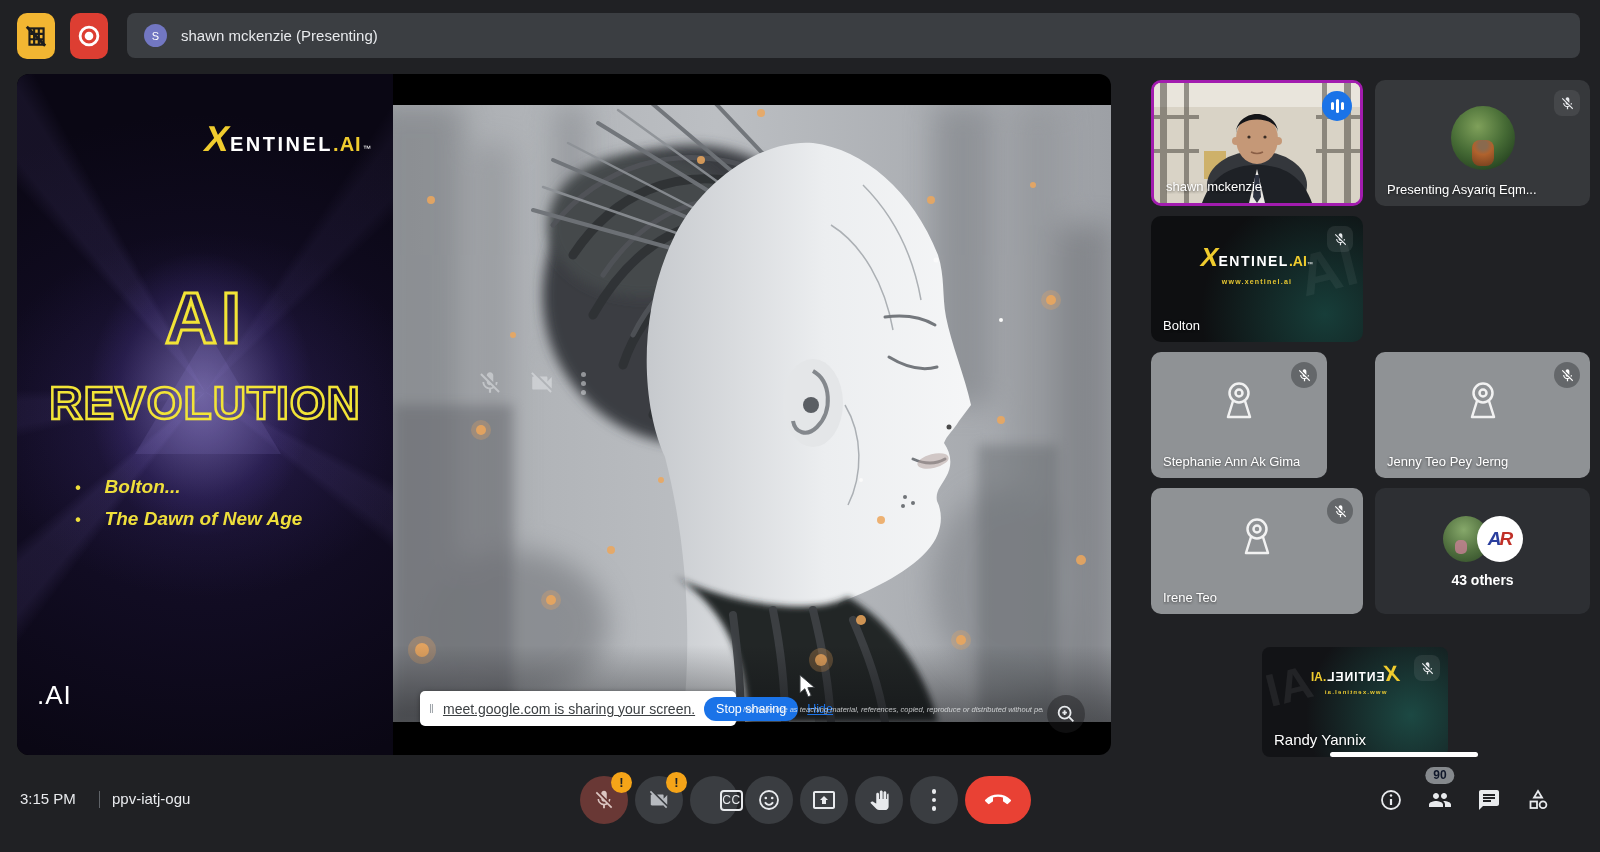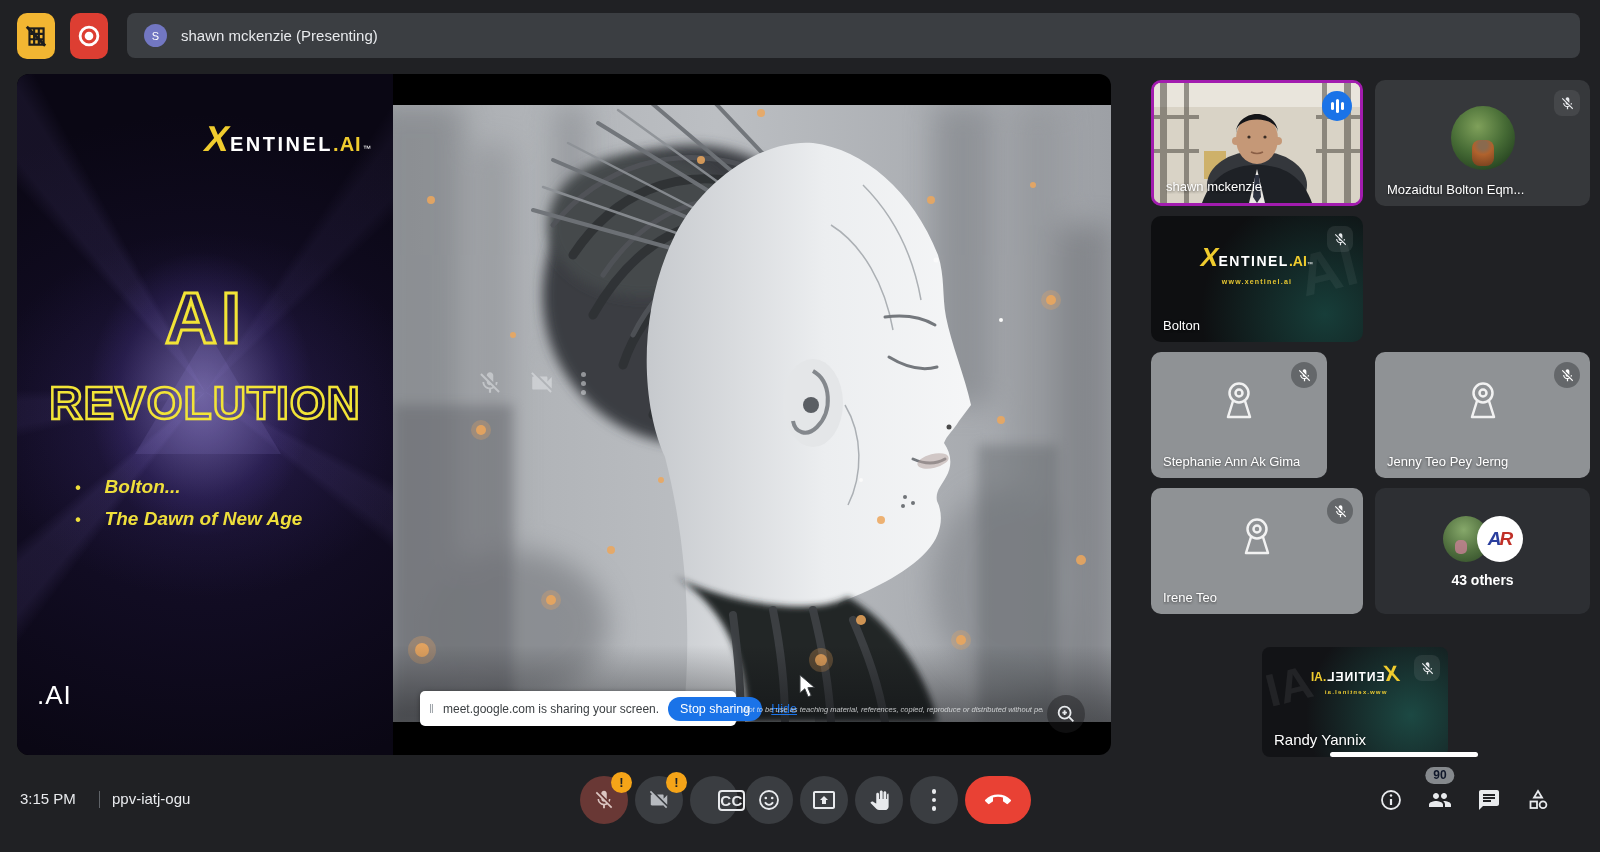--- a/index.html
+++ b/index.html
@@ -58,21 +58,21 @@
 
   .ghost-toolbar{left:460px;top:296px;display:flex;align-items:center;gap:26px;opacity:.5;}
   .ghost-toolbar svg{display:block;}
   .vdots{display:flex;flex-direction:column;gap:4px;}
   .vdots i{width:5px;height:5px;border-radius:50%;background:#e8eaed;display:block;}
 
   #share-bar{left:403px;top:617px;width:316px;height:35px;background:#fff;border-radius:5px;
     display:flex;align-items:center;gap:9px;padding:0 9px;box-sizing:border-box;
     box-shadow:0 1px 5px rgba(0,0,0,.4);}
   #pause-glyph{color:#9aa0a6;font-size:12px;}
-  #share-msg{color:#3c4043;font-size:12px;white-space:nowrap;}
+  #share-msg{color:#3c4043;font-size:14px;white-space:nowrap;text-decoration:underline;}
   #stop-btn{background:#1a73e8;color:#fff;font-size:12.5px;padding:5px 12px;border-radius:14px;
     white-space:nowrap;border:none;font-family:inherit;}
   #hide-link{color:#1a73e8;font-size:12.5px;text-decoration:underline;}
   #watermark{left:726px;top:631px;width:300px;font-size:7.5px;font-style:italic;
     color:rgba(236,238,240,.78);white-space:nowrap;overflow:hidden;}
   #zoom-btn{left:1030px;top:621px;width:38px;height:38px;border-radius:50%;background:rgba(30,31,34,.45);}
   #cursor{left:781px;top:600px;}
 
   
   .tile{position:absolute;border-radius:10px;overflow:hidden;box-sizing:border-box;}
@@ -137,22 +137,22 @@
   
   #bb-time{left:20px;top:790px;font-size:15px;color:#e8eaed;}
   #bb-div{left:99px;top:791px;width:1px;height:17px;background:#5f6368;}
   #bb-code{left:112px;top:790px;font-size:15px;color:#e8eaed;}
   #controls{left:580px;top:776px;display:flex;align-items:center;gap:7px;}
   .ctl{position:relative;width:48px;height:48px;border-radius:50%;background:#3a3d41;flex:0 0 auto;}
   .ctl.mic{background:#693835;}
   .warn-badge{position:absolute;top:-4px;right:-4px;width:21px;height:21px;border-radius:50%;
     background:#f5a418;color:#1f2023;font-weight:bold;font-size:13px;display:flex;
     align-items:center;justify-content:center;}
-  .cc-box{width:24px;height:17px;border:2px solid #e8eaed;border-radius:4px;font-size:15px;
-    font-weight:bold;color:#e8eaed;display:flex;align-items:center;justify-content:center;letter-spacing:.5px;margin-left:35px;}
+  .cc-box{width:24px;height:17px;border:2px solid #e8eaed;border-radius:4px;font-size:12px;
+    font-weight:normal;color:#e8eaed;display:flex;align-items:center;justify-content:center;letter-spacing:.5px;margin-left:35px;}
   .dots3{display:flex;flex-direction:column;gap:4px;}
   .dots3 i{width:4.5px;height:4.5px;border-radius:50%;background:#e8eaed;display:block;}
   #end-call{width:66px;height:48px;border-radius:26px;background:#e94134;}
   #right-icons{right:50px;top:788px;display:flex;align-items:center;gap:25px;}
   .ricon{position:relative;width:24px;height:24px;}
   #count-badge{position:absolute;top:-21px;left:50%;transform:translateX(-50%);
     background:#85898d;color:#0f172a;font-size:12px;font-weight:bold;padding:1px 8px;
     border-radius:9px;line-height:15px;}
   svg{display:block;}
 </style>
@@ -433,21 +433,21 @@
     <span class="tile-name">shawn mckenzie</span>
   </div>
 
   <div class="tile" id="tile2">
     <div class="avatar-photo"></div>
     <div class="mic-badge mb-dark flexc">
       <svg width="15" height="15" viewBox="0 0 24 24" fill="#e8eaed">
           <path d="M19 11h-1.7c0 .74-.16 1.43-.43 2.05l1.23 1.23c.56-.98.9-2.09.9-3.28zm-4.02.17c0-.06.02-.11.02-.17V5c0-1.66-1.34-3-3-3S9 3.34 9 5v.18l5.98 5.99zM4.27 3 3 4.27l6.01 6.01V11c0 1.66 1.33 3 2.99 3 .22 0 .44-.03.65-.08l1.66 1.66c-.71.33-1.5.52-2.31.52-2.76 0-5.3-2.1-5.3-5.1H5c0 3.41 2.72 6.23 6 6.72V21h2v-3.28c.91-.13 1.77-.45 2.54-.9L19.73 21 21 19.73 4.27 3z"></path>
         </svg>
     </div>
-    <span class="tile-name">Mozaidtul Bolton Eqm...</span>
+    <span class="tile-name">Presenting Asyariq Eqm...</span>
   </div>
 
   <div class="tile" id="tile3">
     <span class="ghost-letters">AI</span>
     <div class="mini-logo">
       <span class="logo-x">X</span>
         <span class="logo-name">ENTINEL</span>
         <span class="logo-suffix">.AI</span>
         <span class="logo-tm">™</span>
     </div>

